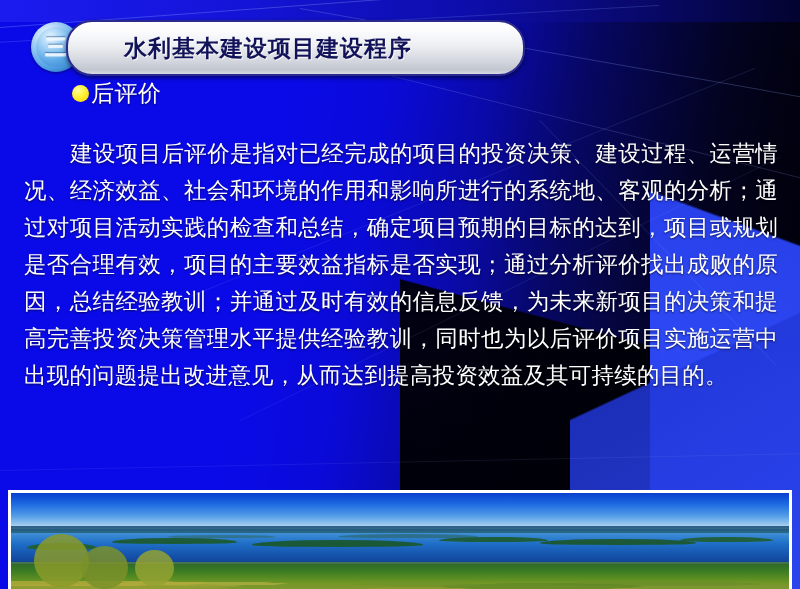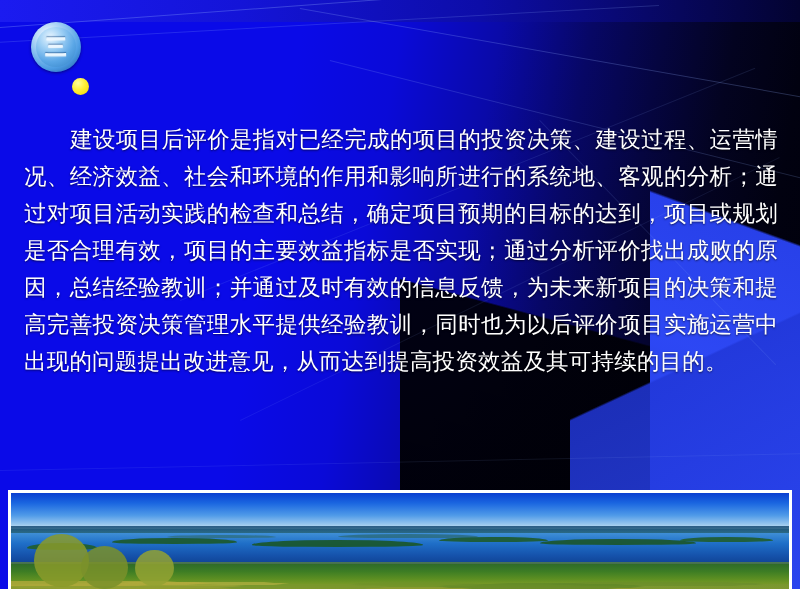--- a/index.html
+++ b/index.html
@@ -185,26 +185,30 @@
   <div class="swoosh s4"></div>
   <div class="swoosh s5"></div>
   <div class="swoosh s6"></div>
   <div class="swoosh s7"></div>
   <div class="swoosh s8"></div>
 
   <div class="header">
     <div class="badge">
       <div class="badge-inner">三</div>
     </div>
+    <div class="title-pill">
+      <span class="title-text">水利基本建设项目建设程序</span>
+    </div>
   </div>
 
   <div class="content">
 
     <div class="bullet-line">
       <span class="dot"></span>
+      <span class="bullet-text">后评价</span>
     </div>
 
 
     <p class="para p2"><span class="indent"></span>建设项目后评价是指对已经完成的项目的投资决策、建设过程、运营情况、经济效益、社会和环境的作用和影响所进行的系统地、客观的分析；通过对项目活动实践的检查和总结，确定项目预期的目标的达到，项目或规划是否合理有效，项目的主要效益指标是否实现；通过分析评价找出成败的原因，总结经验教训；并通过及时有效的信息反馈，为未来新项目的决策和提高完善投资决策管理水平提供经验教训，同时也为以后评价项目实施运营中出现的问题提出改进意见，从而达到提高投资效益及其可持续的目的。</p>
   </div>
 
   <div class="photo-frame">
     <div class="photo">
       <div class="sky"></div>
       <div class="far-hills"></div>

